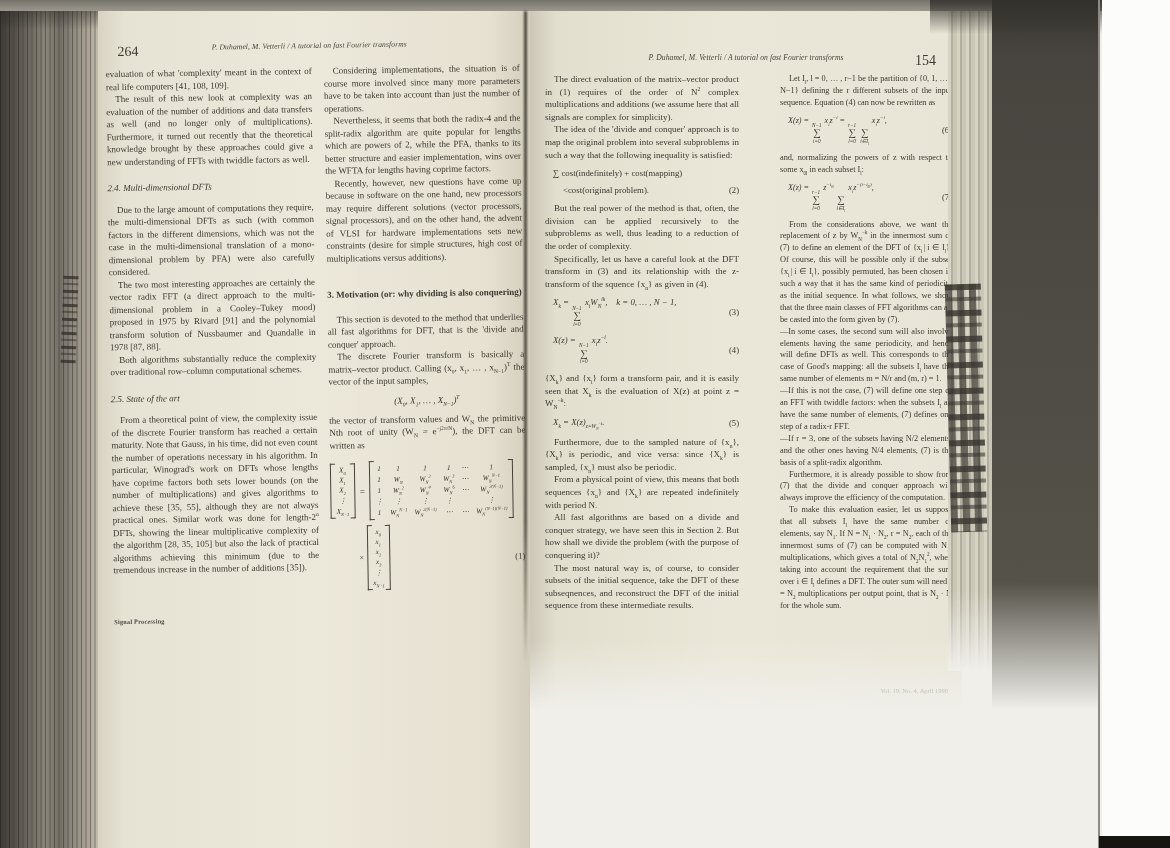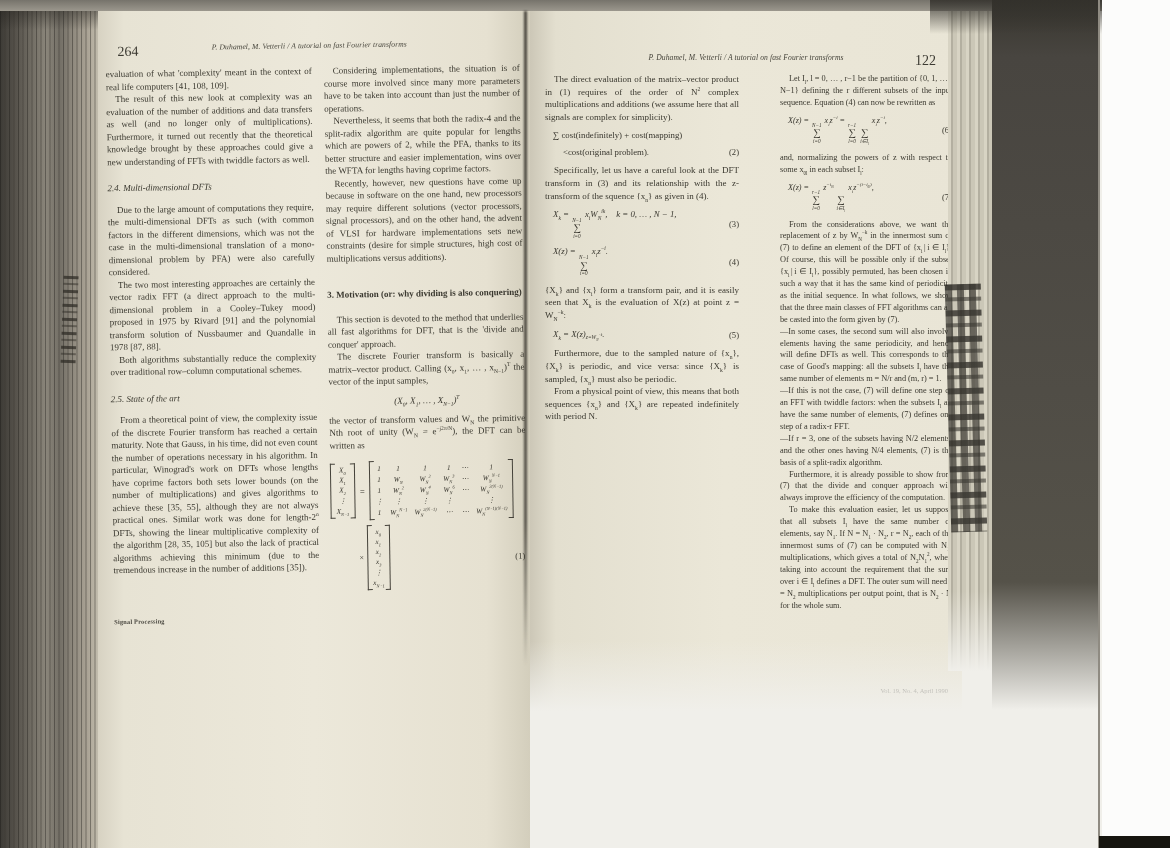--- a/index.html
+++ b/index.html
@@ -195,32 +195,34 @@
         </div>
       </div>
 
       <div class="foot-left">Signal Processing</div>
     </div>
   </div>
 
   <div class="page-right">
     <div class="header-row">
       <span class="run-head">P. Duhamel, M. Vetterli / A tutorial on fast Fourier transforms</span>
-      <span class="pageno pn-right">122</span>
+      <span class="pageno pn-right">154</span>
     </div>
 
     <div class="colA col">
       <p class="indent">The direct evaluation of the matrix–vector product in (1) requires of the order of N<sup>2</sup> complex multiplications and additions (we assume here that all signals are complex for simplicity).</p>
+      <p class="indent">The idea of the 'divide and conquer' approach is to map the original problem into several subproblems in such a way that the following inequality is satisfied:</p>
       <div class="eqrow">
         <span class="eq">∑ cost(indefinitely) + cost(mapping)</span>
       </div>
       <div class="eqrow indent2">
         <span class="eq">&lt;cost(original problem).</span>
         <span class="eqnum">(2)</span>
       </div>
+      <p class="indent">But the real power of the method is that, often, the division can be applied recursively to the subproblems as well, thus leading to a reduction of the order of complexity.</p>
       <p class="indent">Specifically, let us have a careful look at the DFT transform in (3) and its relationship with the z-transform of the squence {x<sub>n</sub>} as given in (4).</p>
       <div class="eqrow">
         <span class="eq eq-ital">X<sub>k</sub> = <span class="ou">
               <span>N−1</span>
               <span class="sym">∑</span>
               <span>i=0</span>
             </span> x<sub>i</sub>W<sub>N</sub><sup>ik</sup>,  k = 0, … , N − 1,</span>
         <span class="eqnum">(3)</span>
       </div>
       <div class="eqrow">
@@ -231,20 +233,22 @@
             </span> x<sub>i</sub>z<sup>−i</sup>.</span>
         <span class="eqnum">(4)</span>
       </div>
       <p>{X<sub>k</sub>} and {x<sub>i</sub>} form a transform pair, and it is easily seen that X<sub>k</sub> is the evaluation of X(z) at point z = W<sub>N</sub><sup>−k</sup>:</p>
       <div class="eqrow">
         <span class="eq eq-ital">X<sub>k</sub> = X(z)<sub>z=W<sub>N</sub><sup>−k</sup></sub>.</span>
         <span class="eqnum">(5)</span>
       </div>
       <p class="indent">Furthermore, due to the sampled nature of {x<sub>n</sub>}, {X<sub>k</sub>} is periodic, and vice versa: since {X<sub>k</sub>} is sampled, {x<sub>n</sub>} must also be periodic.</p>
       <p class="indent">From a physical point of view, this means that both sequences {x<sub>n</sub>} and {X<sub>k</sub>} are repeated indefinitely with period N.</p>
+      <p class="indent">All fast algorithms are based on a divide and conquer strategy, we have seen this in Section 2. But how shall we divide the problem (with the purpose of conquering it)?</p>
+      <p class="indent">The most natural way is, of course, to consider subsets of the initial sequence, take the DFT of these subseqnences, and reconstruct the DFT of the initial sequence from these intermediate results.</p>
     </div>
 
     <div class="colB col">
       <p class="indent">Let I<sub>l</sub>, l = 0, … , r−1 be the partition of {0, 1, … , N−1} defining the r different subsets of the input sequence. Equation (4) can now be rewritten as</p>
       <div class="eqrow">
         <span class="eq eq-ital">X(z) = <span class="ou">
               <span>N−1</span>
               <span class="sym">∑</span>
               <span>i=0</span>
             </span> x<sub>i</sub>z<sup>−i</sup> = <span class="ou">

